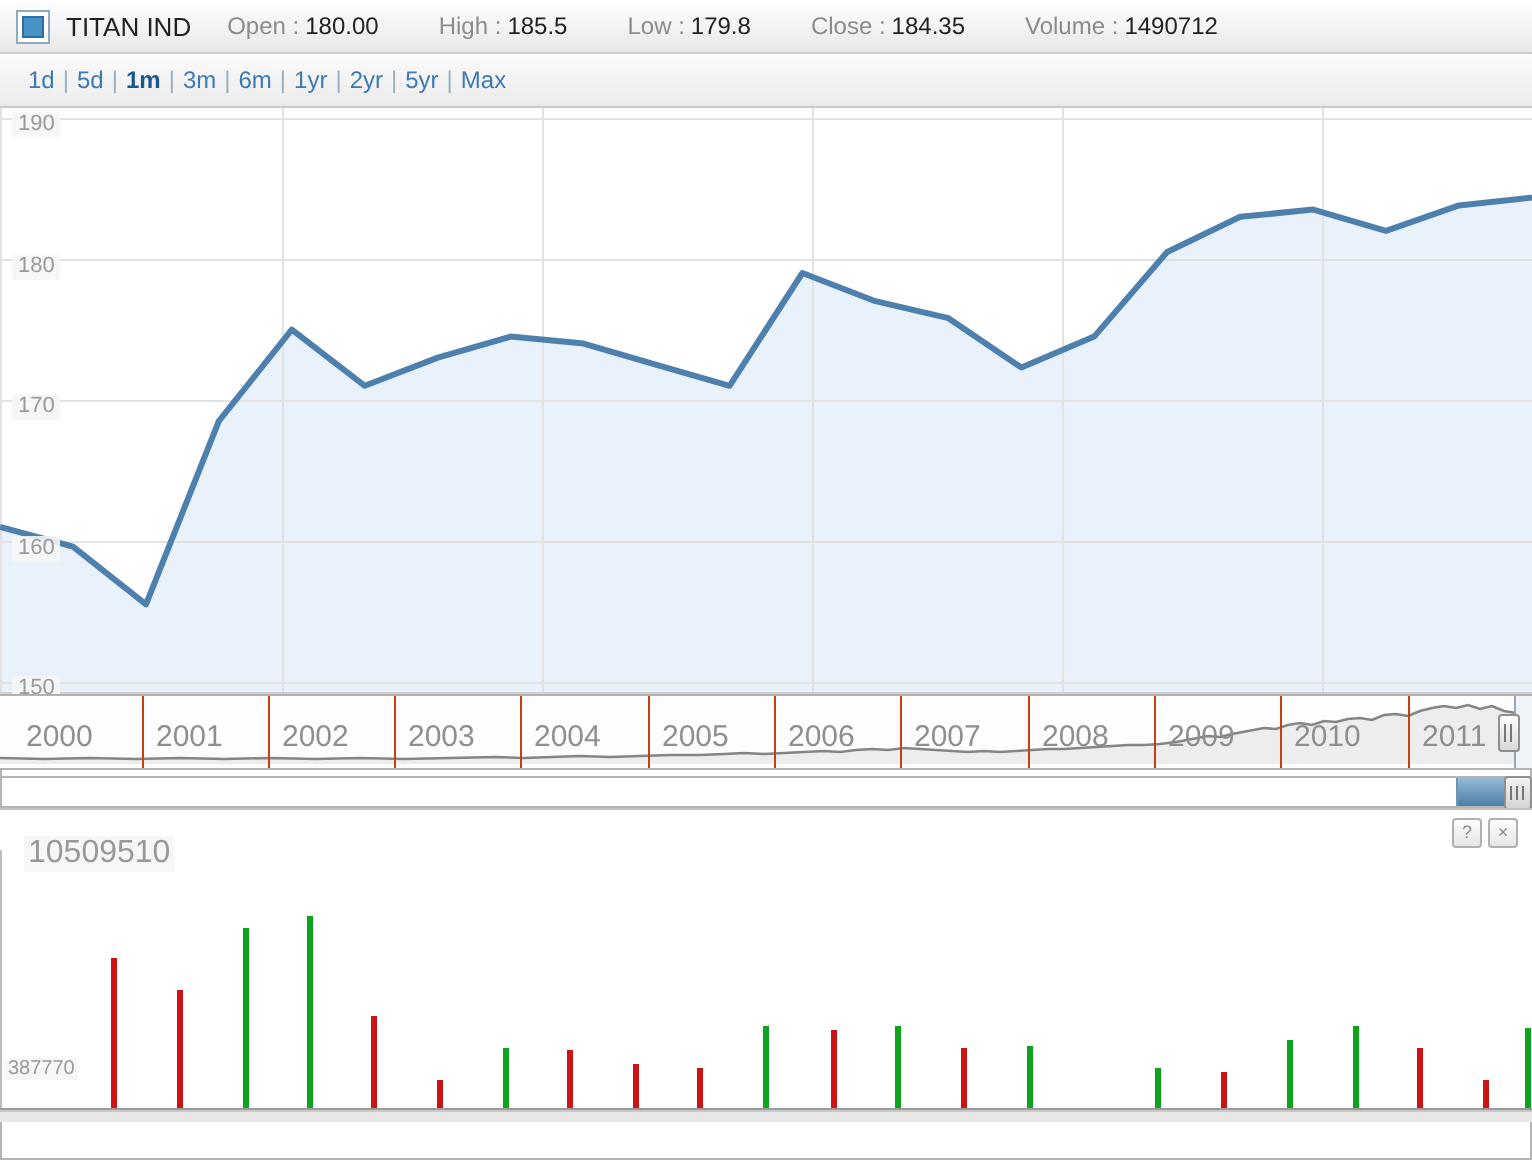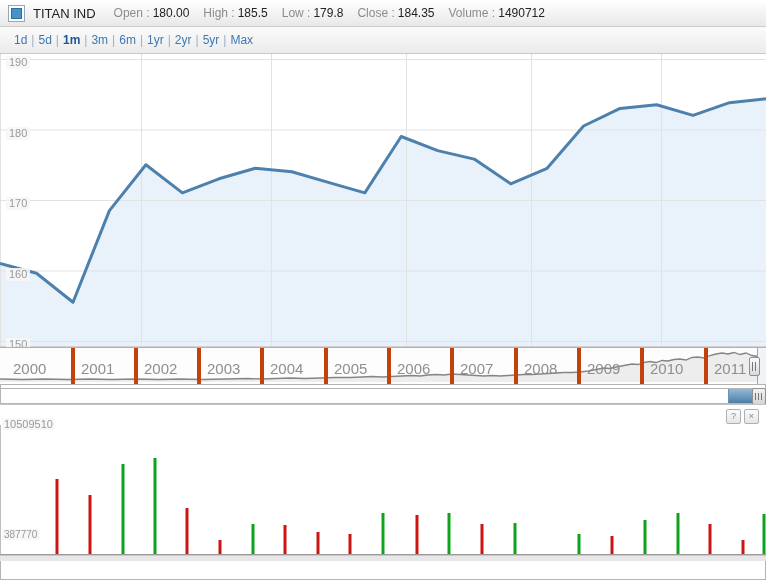--- a/index.html
+++ b/index.html
@@ -5,21 +5,21 @@
   html,body{margin:0;padding:0;background:#fff}
   .app{position:relative;width:766px;height:580px;overflow:hidden;background:#fff;
        font-family:"Liberation Sans","DejaVu Sans",sans-serif;box-shadow:inset 0 0 0 1px #b3b3b3}
   
   .hdr{height:27px;display:flex;align-items:center;background:linear-gradient(#ffffff,#e8e8e8);
        border-bottom:1px solid #cdcdcd;padding-left:8px;box-sizing:border-box}
   .lgd{width:15px;height:15px;border:1px solid #8fa9bd;background:#fff;display:inline-flex;
        align-items:center;justify-content:center;flex:none}
   .lgd-in{width:9px;height:9px;background:#4792c6;border:1px solid #2f6f9f}
   .sym{font-size:13px;color:#222;margin-left:8px;white-space:nowrap}
-  .stats{display:flex;margin-left:18px;gap:14px;white-space:nowrap}
+  .stats{display:flex;margin-left:18px;gap:30px;white-space:nowrap}
   .stat{font-size:12px}
   .sl{color:#8c8c8c}
   .sv{color:#222;margin-left:3px}
   
   .tb{height:27px;display:flex;align-items:center;background:linear-gradient(#fbfbfb,#ebebeb);
       border-bottom:1px solid #c9c9c9;padding-left:10px;box-sizing:border-box;font-size:12px}
   .ranges{display:flex;align-items:center}
   .rng{color:#3e79b4;text-decoration:none;margin:0 4px;cursor:pointer}
   .rng.act{font-weight:bold;color:#1d578f}
   .rsep{color:#9ab0c4}
@@ -36,21 +36,21 @@
   .ylab{position:absolute;left:6px;font-size:11px;color:#9a9a9a;background:rgba(246,246,246,.9);
         padding:0 3px;border-radius:2px;line-height:13px}
   
   .xaxis{position:relative;height:19px;background:#fff}
   .xcell{position:absolute;top:0;height:19px;border-left:1px solid #ccc;padding:3px 0 0 3px;
          font-size:11px;color:#333;box-sizing:border-box;white-space:nowrap}
   
   .nav{position:relative;height:36px;border-top:1px solid #b2b2b2;border-bottom:1px solid #b2b2b2;background:#fdfdfd}
   .nav svg{display:block;position:absolute;top:0;left:0}
   .ycell{position:absolute;top:0;bottom:0;padding:12px 0 0 6px;font-size:15px;color:#8f8f8f;box-sizing:border-box}
-  .ycell.yb{border-left:4px solid #c2410c}
+  .ycell.yb{border-left:1px solid #c2410c}
   .ycell.first{padding-left:13px}
   .nav-sel{position:absolute;left:757px;top:0;bottom:0;right:0;border-left:1px solid #8fa8bc;
            background:rgba(130,165,195,.10)}
   .nav-handle{position:absolute;left:749px;top:9px;width:9px;height:17px;
               background:linear-gradient(#fdfdfd,#d9d9d9);border:1px solid #8f8f8f;border-radius:2px;cursor:ew-resize}
   .nav-handle::after,.sb-grip::after{content:"";position:absolute;left:2px;right:2px;top:4px;bottom:4px;
               background:repeating-linear-gradient(90deg,#777 0 1px,transparent 1px 3px)}
   
   .sbar{position:relative;width:766px;height:16px;margin-top:3px;border:1px solid #b5b5b5;
         background:#fff;box-sizing:border-box}
@@ -63,21 +63,21 @@
   .vol svg{display:block;position:absolute;top:0;left:0}
   .vol-title{position:absolute;left:58px;top:4px;font-size:12px;font-weight:bold;white-space:nowrap}
   .vt-b{color:#1c3fa8}
   .vt-s{color:#444;margin:0 3px}
   .vt-d{color:#333}
   .vbtn{position:absolute;top:4px;width:13px;height:13px;border:1px solid #b0b0b0;border-radius:2px;
         background:linear-gradient(#fcfcfc,#e6e6e6);color:#8a8a8a;font-size:9px;line-height:13px;
         text-align:center;cursor:pointer}
   .vb-help{right:25px}
   .vb-close{right:7px}
-  .vol-ymax{position:absolute;left:2px;top:13px;font-size:11px;color:#999;background:rgba(246,246,246,.9);padding:0 2px}
+  .vol-ymax{position:absolute;left:12px;top:13px;font-size:16px;color:#999;background:rgba(246,246,246,.9);padding:0 2px}
   .vol-ymin{position:absolute;left:2px;top:124px;font-size:10px;color:#999;background:rgba(246,246,246,.9);padding:0 2px}
   .vol-strip{position:absolute;left:0;right:0;bottom:0;height:6px;background:#e7e7e7;
              border-top:1px solid #c9c9c9;box-sizing:border-box}
 </style>
 </head>
 <body>
 
 <div class="app">
 
   <div class="hdr">

